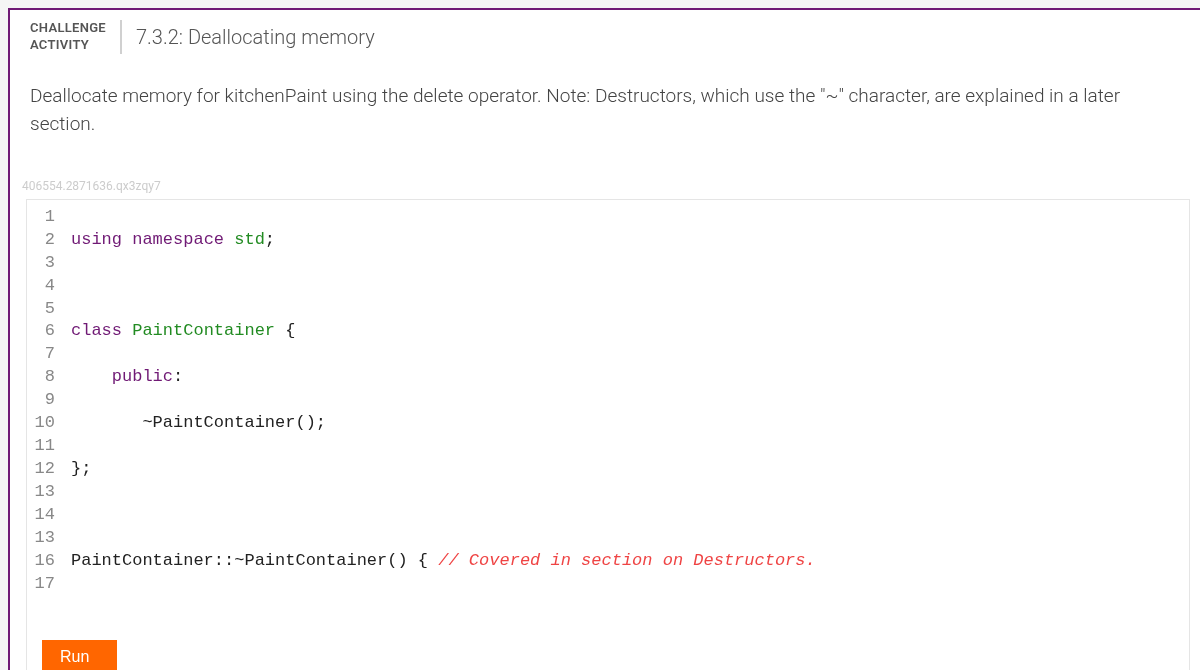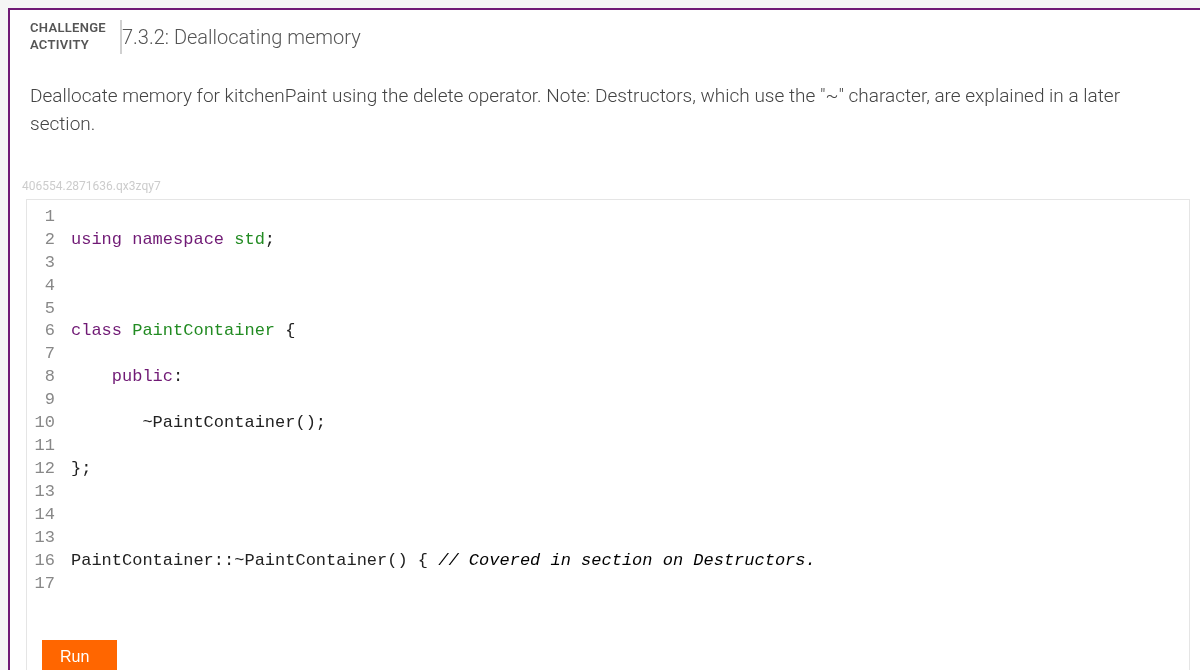--- a/index.html
+++ b/index.html
@@ -30,20 +30,21 @@
     color: #555;
     letter-spacing: 0.3px;
     line-height: 1.3;
     padding-right: 14px;
     border-right: 2px solid #d0d0d0;
   }
   .activity-title {
     font-size: 20px;
     font-weight: 300;
     color: #555;
+    padding-left: 14px;
   }
   .instructions {
     font-size: 19px;
     font-weight: 300;
     color: #444;
     padding: 18px 20px 10px 20px;
     line-height: 1.5;
   }
   .watermark {
     font-size: 12px;
@@ -73,21 +74,21 @@
   .code-lines {
     padding: 6px 0 6px 6px;
     white-space: pre;
     color: #222;
   }
   .code-lines .line { display: block; min-height: 1.35em; }
   .tok-pp   { color: #b8860b; }      
   .tok-inc  { color: #228b22; }
   .tok-kw   { color: #701a75; }
   .tok-ns   { color: #228b22; }
-  .tok-cmt  { color: #000000; font-style: italic; text-align: center; }
+  .tok-cmt  { color: #ef4444; font-style: italic; text-align: center; }
   .run-btn {
     position: absolute;
     left: 32px;
     bottom: 0;
     background: #ff6600;
     color: #fff;
     font-size: 16px;
     font-weight: 500;
     border: none;
     padding: 8px 28px 10px 18px;

